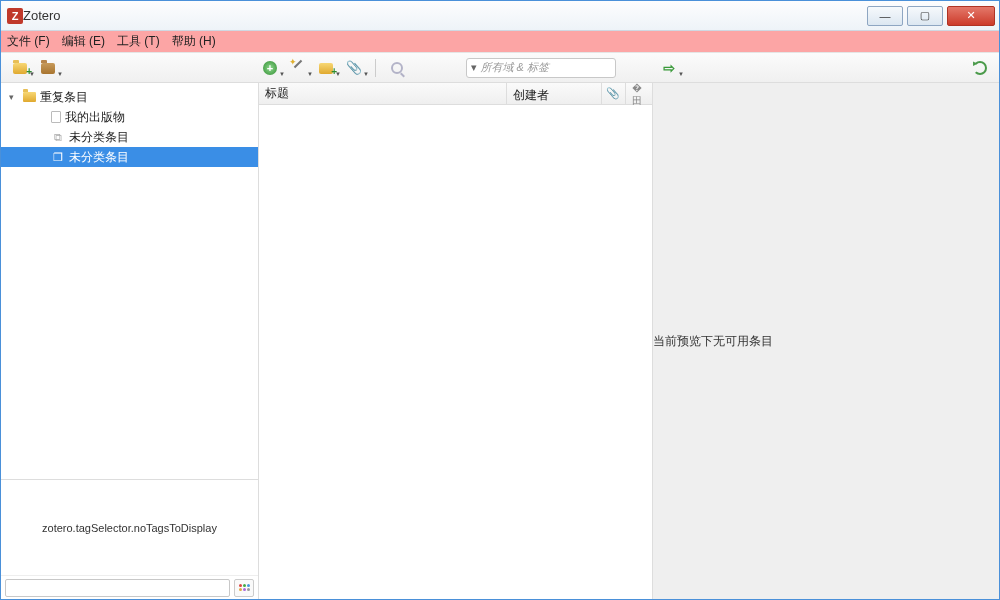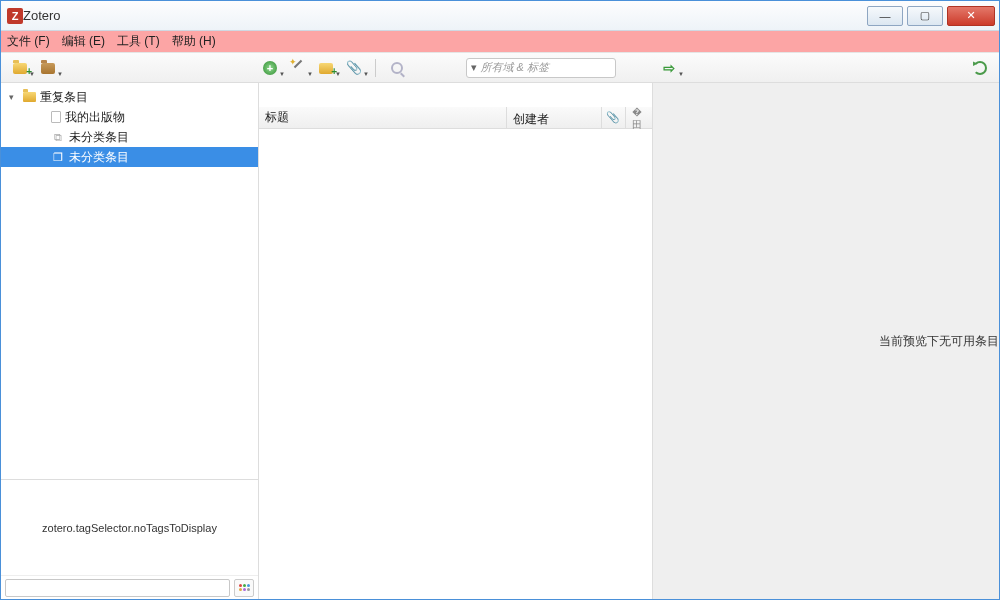--- a/index.html
+++ b/index.html
@@ -72,30 +72,30 @@
   .tag-panel { height:120px; border-top:1px solid #ddd; display:flex; flex-direction:column; }
   .tag-msg { flex:1; display:flex; align-items:center; justify-content:center; font-size:11px; color:#333; text-align:center; padding:0 22px;}
   .tag-filter-row { height:24px; border-top:1px solid #eee; display:flex; align-items:center; padding:2px 4px; gap:4px;}
   .tag-filter-input { flex:1; height:18px; border:1px solid #c8c8c8; background:#fff; border-radius:2px; }
   .tag-filter-btn { width:20px;height:18px;border:1px solid #ccc;border-radius:2px;background:#fafafa;display:flex;align-items:center;justify-content:center;font-size:10px; }
   .dots { display:grid; grid-template-columns:repeat(3,3px); gap:1px;}
   .dots span{width:3px;height:3px;border-radius:50%;}
 
   
   .items-panel { width:394px; border-right:1px solid #ddd; display:flex; flex-direction:column; }
-  .cols { height:22px; background:linear-gradient(#fafafa,#efefef); border-bottom:1px solid #ddd; display:flex; align-items:stretch; font-size:12px; color:#222;margin-top:24px;}
+  .cols { height:22px; background:linear-gradient(#fafafa,#efefef); border-bottom:1px solid #ddd; display:flex; align-items:stretch; font-size:12px; color:#222;}
   .col { display:flex; align-items:center; padding:0 6px; border-right:1px solid #ddd;}
   .col-title { width:248px; }
   .col-creator { flex:1;align-items:flex-end; }
   .col-attach { width:24px; justify-content:center; color:#888; font-size:11px;}
   .col-extra { width:26px; justify-content:center; color:#888; font-size:10px; border-right:none;}
   .items-body { flex:1; background:#fff; }
 
   
-  .preview { flex:1; background:#efefef; display:flex; align-items:center; justify-content:flex-end; font-size:12px; color:#333; border-left:0;}
+  .preview { flex:1; background:#efefef; display:flex; align-items:center; justify-content:flex-start; font-size:12px; color:#333; border-left:0;}
 
 </style>
 </head>
 <body>
 
 <div class="window">
 
   <div class="titlebar">
     <span class="app-icon">Z</span>
     <span class="title">Zotero</span>

